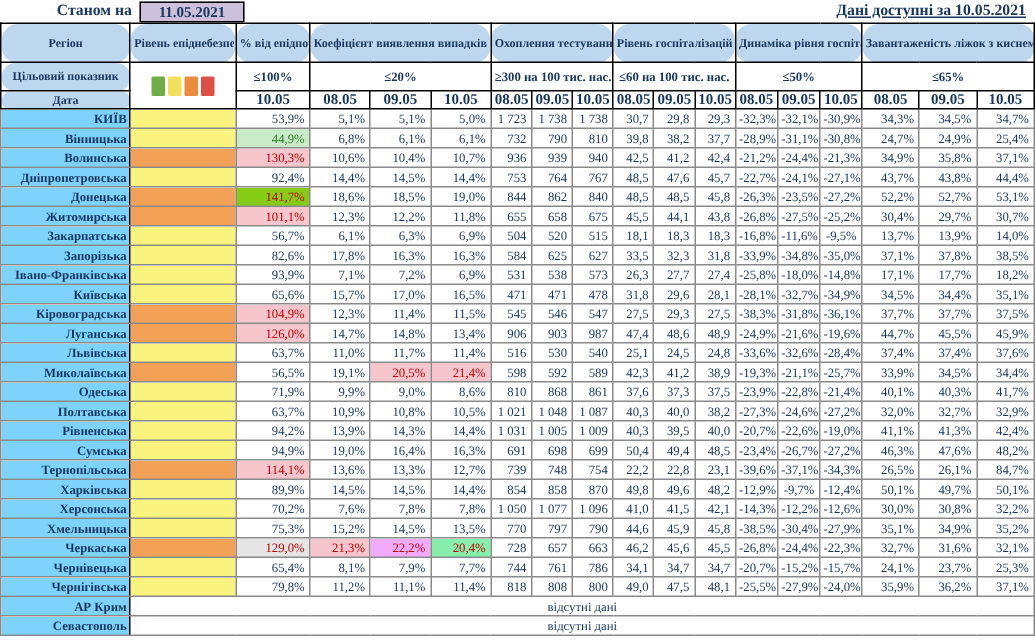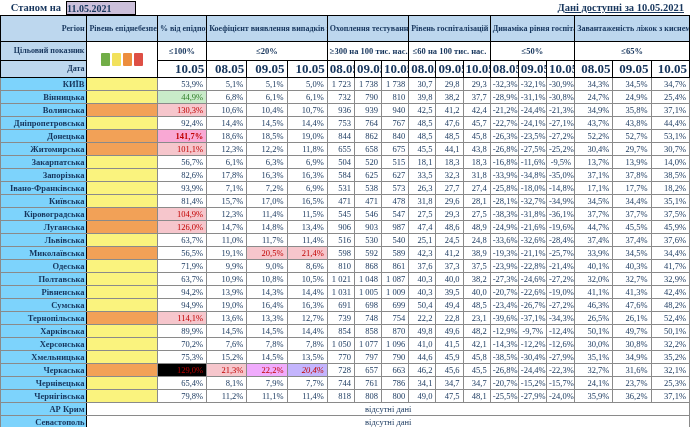--- a/index.html
+++ b/index.html
@@ -4,45 +4,45 @@
 <style>
   * { box-sizing: border-box; }
   html,body { margin:0; padding:0; }
   body {
     width:690px; height:427px; background:#ffffff;
     font-family:"Liberation Serif", serif;
     color:#17365D; overflow:hidden;
   }
   
   .topbar { height:15px; display:flex; align-items:center; font-weight:bold; font-size:10.5px; }
-  .asof-label { width:66px; text-align:right; padding-right:5px; }
-  .asof-date  { width:70px; height:14px; line-height:13px; text-align:left;
+  .asof-label { width:93px; text-align:right; padding-right:5px; }
+  .asof-date  { width:70px; height:14px; line-height:13px; text-align:center;
                 background:#CCC0DA; border:1.5px solid #000; font-size:10px; }
   .avail { margin-left:auto; padding-right:6px;text-decoration:underline; }
 
   
   table { width:690px; table-layout:fixed; border-collapse:collapse;
           border:1.5px solid #000; font-size:8.5px; color:#17365D; }
   th, td { border:1px solid #8a8a8a; padding:0 2px; overflow:hidden;
            white-space:nowrap; height:13px; }
   thead th, thead td { border-color:#000; }
   .gl { border-left:1.5px solid #000 !important; }
   .region { text-align:right; font-weight:bold; padding-left:2px;
             border-right:1.5px solid #000 !important; background:#7dd3fc; }
   .num { text-align:right; padding-right:3px; font-variant-numeric:tabular-nums; }
   .level { padding:0; }
   .nodata { text-align:center; }
 
   .hb { background:#BDD7EE; font-weight:bold; font-size:8px; line-height:1.15;
-        text-align:right; vertical-align:middle; }
+        text-align:center; vertical-align:middle;border-radius:11px; }
   .row-group th { height:26px; }
   .row-target th, .row-target td { height:19px; }
   .row-date th { height:12px; }
   .ht { background:#fff; font-weight:bold; font-size:8.5px; text-align:center; }
-  .hd { background:#fff; font-weight:bold; font-size:13px; text-align:right; }
+  .hd { background:#fff; font-weight:bold; font-size:10px; text-align:center; }
 
   .legend { background:#fff; text-align:center; vertical-align:middle; padding:0; }
   .legend-sq { display:inline-block; width:9px; height:13px; margin:0 1px;
                vertical-align:middle; border-radius:1px; }
 
   tbody tr { height:13px; }
 </style>
 </head>
 <body>
 
@@ -193,21 +193,21 @@
         <td class="num gl">-22,7%</td>
         <td class="num">-24,1%</td>
         <td class="num">-27,1%</td>
         <td class="num gl">43,7%</td>
         <td class="num">43,8%</td>
         <td class="num">44,4%</td>
       </tr>
       <tr>
         <td class="region">Донецька</td>
         <td class="level" style="background: rgb(242, 161, 87);"></td>
-        <td class="num gl" style="background: #f9a8d4; color: rgb(192, 0, 0); font-weight: bold;">141,7%</td>
+        <td class="num gl" style="background: #84cc16; color: rgb(192, 0, 0);">141,7%</td>
         <td class="num gl">18,6%</td>
         <td class="num">18,5%</td>
         <td class="num">19,0%</td>
         <td class="num gl">844</td>
         <td class="num">862</td>
         <td class="num">840</td>
         <td class="num gl">48,5</td>
         <td class="num">48,5</td>
         <td class="num">45,8</td>
         <td class="num gl">-26,3%</td>
@@ -293,21 +293,21 @@
         <td class="num gl">-25,8%</td>
         <td class="num">-18,0%</td>
         <td class="num">-14,8%</td>
         <td class="num gl">17,1%</td>
         <td class="num">17,7%</td>
         <td class="num">18,2%</td>
       </tr>
       <tr>
         <td class="region">Київська</td>
         <td class="level" style="background: rgb(250, 243, 126);"></td>
-        <td class="num gl">81,4%</td>
+        <td class="num gl">65,6%</td>
         <td class="num gl">15,7%</td>
         <td class="num">17,0%</td>
         <td class="num">16,5%</td>
         <td class="num gl">471</td>
         <td class="num">471</td>
         <td class="num">478</td>
         <td class="num gl">31,8</td>
         <td class="num">29,6</td>
         <td class="num">28,1</td>
         <td class="num gl">-28,1%</td>
@@ -488,21 +488,21 @@
         <td class="num">748</td>
         <td class="num">754</td>
         <td class="num gl">22,2</td>
         <td class="num">22,8</td>
         <td class="num">23,1</td>
         <td class="num gl">-39,6%</td>
         <td class="num">-37,1%</td>
         <td class="num">-34,3%</td>
         <td class="num gl">26,5%</td>
         <td class="num">26,1%</td>
-        <td class="num">52,4%</td>
+        <td class="num">84,7%</td>
       </tr>
       <tr>
         <td class="region">Харківська</td>
         <td class="level" style="background: rgb(250, 243, 126);"></td>
         <td class="num gl">89,9%</td>
         <td class="num gl">14,5%</td>
         <td class="num">14,5%</td>
         <td class="num">14,4%</td>
         <td class="num gl">854</td>
         <td class="num">858</td>
@@ -553,24 +553,24 @@
         <td class="num gl">-38,5%</td>
         <td class="num">-30,4%</td>
         <td class="num">-27,9%</td>
         <td class="num gl">35,1%</td>
         <td class="num">34,9%</td>
         <td class="num">35,2%</td>
       </tr>
       <tr>
         <td class="region">Черкаська</td>
         <td class="level" style="background: rgb(242, 161, 87);"></td>
-        <td class="num gl" style="background: #000000; color: rgb(192, 0, 0);">129,0%</td>
+        <td class="num gl" style="background: #e5e5e5; color: rgb(192, 0, 0);">129,0%</td>
         <td class="num gl" style="background: rgb(246, 198, 204); color: rgb(192, 0, 0);">21,3%</td>
         <td class="num" style="background: #f0abfc; color: rgb(192, 0, 0);">22,2%</td>
-        <td class="num" style="background: #c4b5fd; color: rgb(192, 0, 0); font-style: italic;">20,4%</td>
+        <td class="num" style="background: #86efac; color: rgb(192, 0, 0);">20,4%</td>
         <td class="num gl">728</td>
         <td class="num">657</td>
         <td class="num">663</td>
         <td class="num gl">46,2</td>
         <td class="num">45,6</td>
         <td class="num">45,5</td>
         <td class="num gl">-26,8%</td>
         <td class="num">-24,4%</td>
         <td class="num">-22,3%</td>
         <td class="num gl">32,7%</td>

